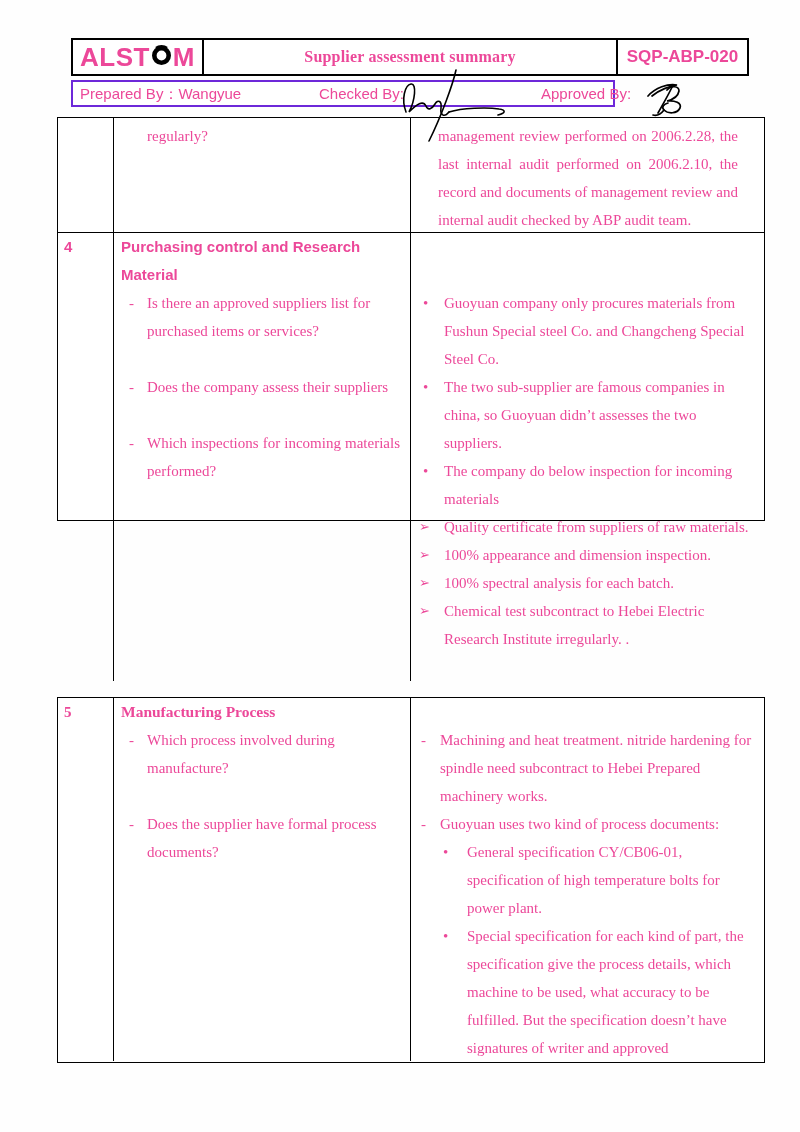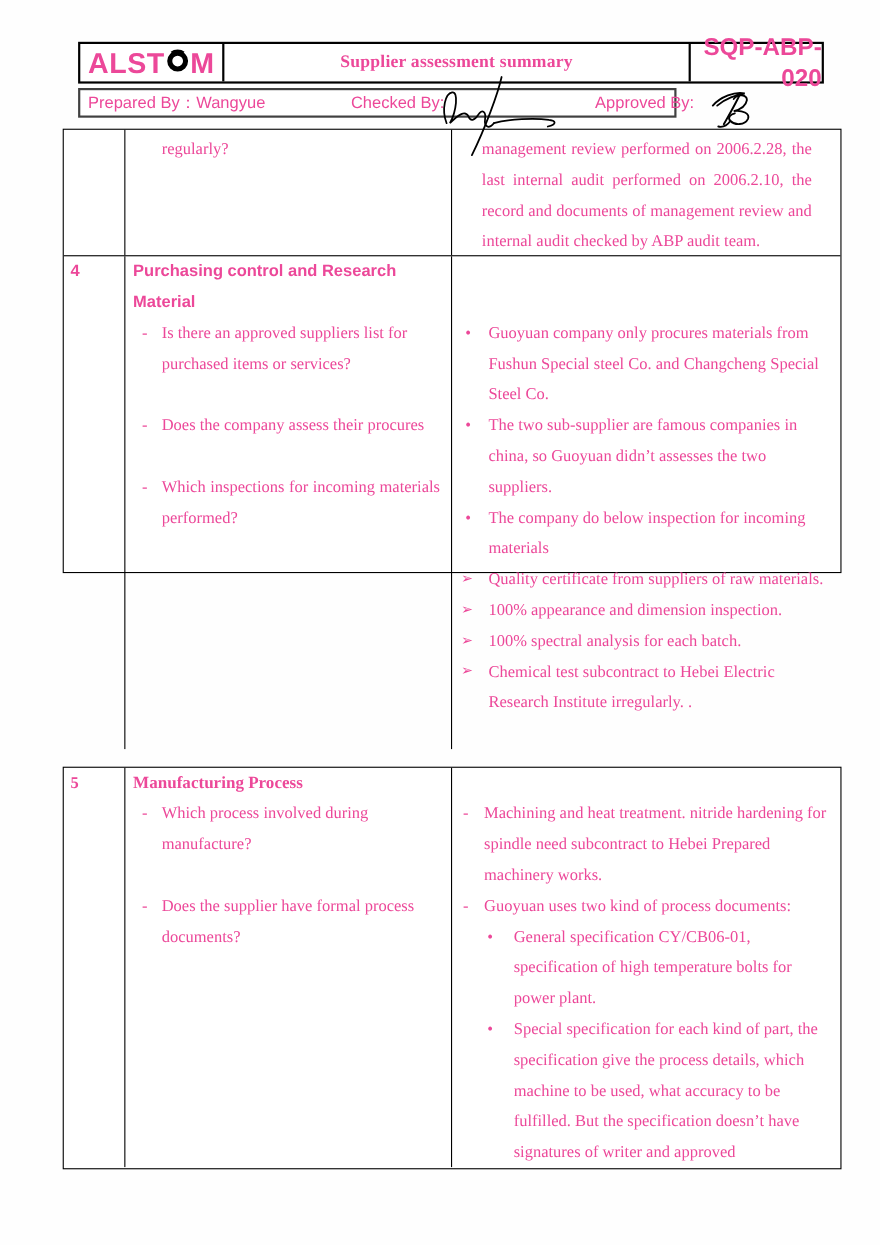--- a/index.html
+++ b/index.html
@@ -15,25 +15,25 @@
     border:2px solid #000; box-sizing:border-box; display:flex; background:#fff;
   }
   .logo-cell { width:131px; border-right:2px solid #000; display:flex; align-items:center; justify-content:center; box-sizing:border-box; }
   .logo-text {
     font-family:"Liberation Sans", sans-serif; font-weight:bold; font-size:26px;
     letter-spacing:0.5px; line-height:26px; display:flex; align-items:center;
   }
   .logo-o { display:inline-block; margin:0 1px; }
   .title-cell { flex:1; border-right:2px solid #000; display:flex; align-items:center; justify-content:center; box-sizing:border-box;
     font-weight:bold; font-size:16px; letter-spacing:0.2px; }
-  .doc-cell { width:119px; display:flex; align-items:center; justify-content:center;
-    font-family:"Liberation Sans", sans-serif; font-weight:bold; font-size:22px;text-align:right; }
+  .doc-cell { width:129px; display:flex; align-items:center; justify-content:center;
+    font-family:"Liberation Sans", sans-serif; font-weight:bold; font-size:17px; }
   .hdr2 {
     position:absolute; left:71px; top:80px; width:544px; height:27px;
-    border:2px solid #404040; box-sizing:border-box; background:#fff;
+    border:2px solid #6d28d9; box-sizing:border-box; background:#fff;
     font-family:"Liberation Sans", sans-serif; font-size:15px; line-height:23px;
   }
   .hdr2 .fld { position:absolute; top:0; white-space:nowrap; }
   .f-prepared { left:7px; }
   .f-checked  { left:246px; }
   .f-approved { left:468px; }
   
   .tbl { position:absolute; left:57px; width:708px; border:1.5px solid #000; box-sizing:border-box; background:#fff; }
   .tbl1 { top:117px; height:404px; }
   .tbl2 { top:697px; height:366px; }
@@ -112,21 +112,21 @@
       <div class="c1 sans">4</div>
       <div class="c2">
         <div class="h-sans">Purchasing control and Research Material</div>
         <div class="q-item">
           <span class="mk">-</span>
           <span class="qt">Is there an approved suppliers list for purchased items or services?</span>
         </div>
         <div class="sp1"></div>
         <div class="q-item">
           <span class="mk">-</span>
-          <span class="qt just">Does the company assess their procures</span>
+          <span class="qt just">Does the company assess their suppliers</span>
         </div>
         <div class="sp1"></div>
         <div class="q-item">
           <span class="mk">-</span>
           <span class="qt just">Which inspections for incoming materials performed?</span>
         </div>
       </div>
       <div class="c3 a-wrap">
         <div class="sp2"></div>
         <div class="a-item">

